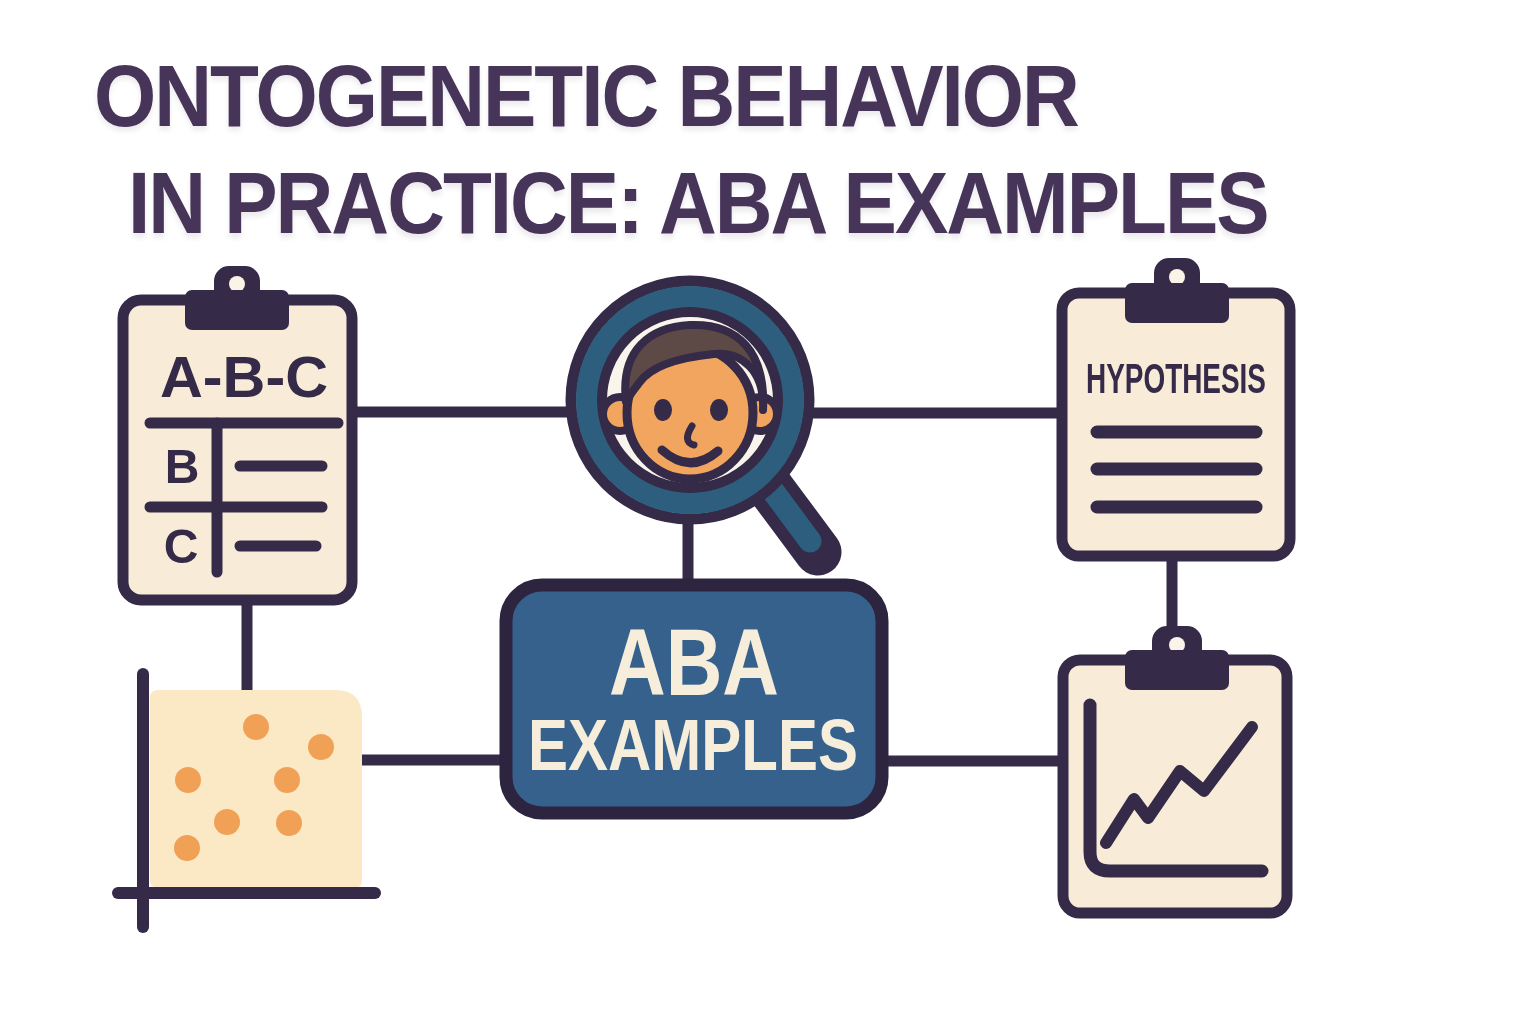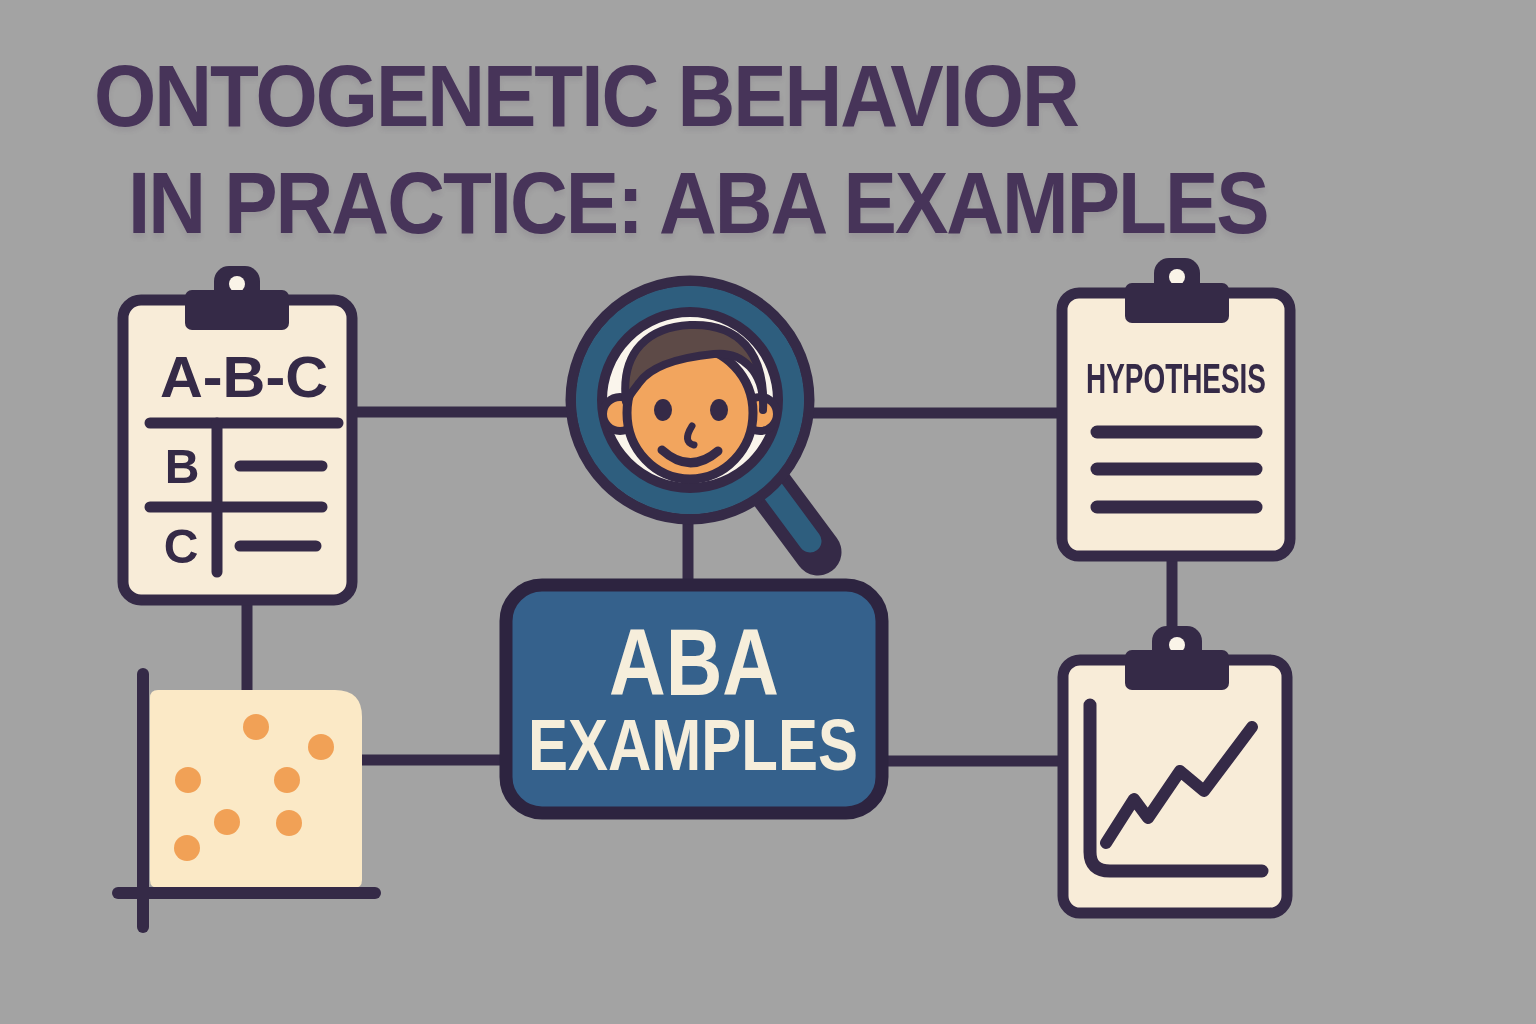--- a/index.html
+++ b/index.html
@@ -5,21 +5,21 @@
   html, body { margin: 0; padding: 0; }
   body {
     width: 1536px; height: 1024px;
     background: #faf2e4;
     font-family: "Liberation Sans", sans-serif;
     overflow: hidden;
   }
   .scene {
     position: relative;
     width: 1536px; height: 1024px;
-    background: #a3a3a3;
+    background: #ffffff;
   }
   .title {
     position: absolute;
     left: 94px; top: 42px;
     color: #473459;
     font-weight: bold;
     font-size: 80px;
     letter-spacing: -2px;
     line-height: 98px;
     transform: scaleY(1.10);

